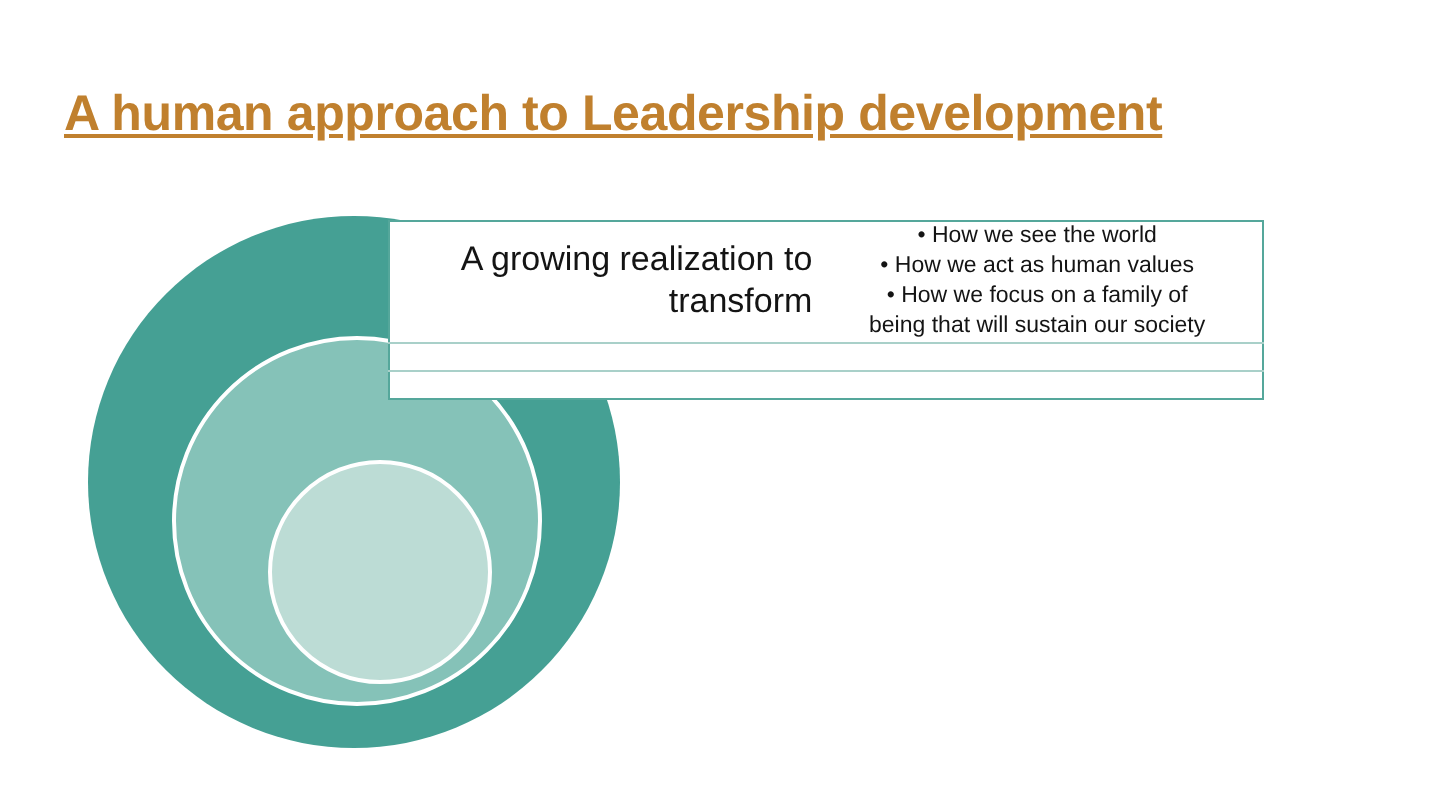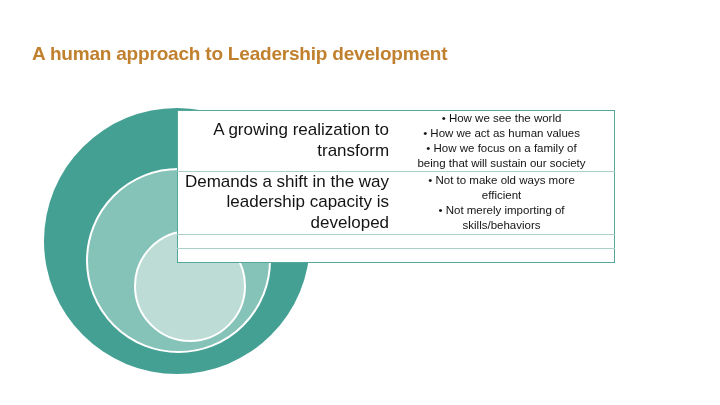--- a/index.html
+++ b/index.html
@@ -18,25 +18,26 @@
     width: 720px;
     height: 405px;
     background: #ffffff;
   }
 
   
   .slide-title {
     position: absolute;
     left: 32px;
     top: 43px;
-    font-size: 19px;
+    font-size: 25px;
     font-weight: bold;
     color: #C0802E;
     letter-spacing: -0.2px;
     white-space: nowrap;
+    text-decoration: underline;
   }
 
   
   .circles {
     position: absolute;
     left: 0;
     top: 90px;
     width: 300px;
     height: 300px;
   }
@@ -65,21 +66,21 @@
     top: 140px;
     width: 112px;
     height: 112px;
     background: #BCDCD5;
     border: 2px solid #ffffff;
   }
 
   
   .matrix {
     position: absolute;
-    left: 177px;
+    left: 194px;
     top: 110px;
     width: 438px;
     border-collapse: collapse;
     border-spacing: 0;
     background: #ffffff;
     border: 1.5px solid #55A79B;
     z-index: 5;
   }
   .matrix tr + tr > td {
     border-top: 1.5px solid #A9D0C9;
@@ -137,31 +138,20 @@
           <span>A growing realization to transform</span>
         </td>
         <td class="cell-bullets">
           <span class="bullet-line">• How we see the world</span>
           <span class="bullet-line">• How we act as human values</span>
           <span class="bullet-line">• How we focus on a family of</span>
           <span class="bullet-line">being that will sustain our society</span>
         </td>
       </tr>
 
-      <tr>
-        <td class="cell-heading">
-          <span>Demands a shift in the way leadership capacity is developed</span>
-        </td>
-        <td class="cell-bullets">
-          <span class="bullet-line">• Not to make old ways more</span>
-          <span class="bullet-line">efficient</span>
-          <span class="bullet-line">• Not merely importing of</span>
-          <span class="bullet-line">skills/behaviors</span>
-        </td>
-      </tr>
 
 
       <tr class="row-spacer">
         <td class="cell-heading">
           <span></span>
         </td>
         <td class="cell-bullets"></td>
       </tr>
 
       <tr class="row-spacer">

